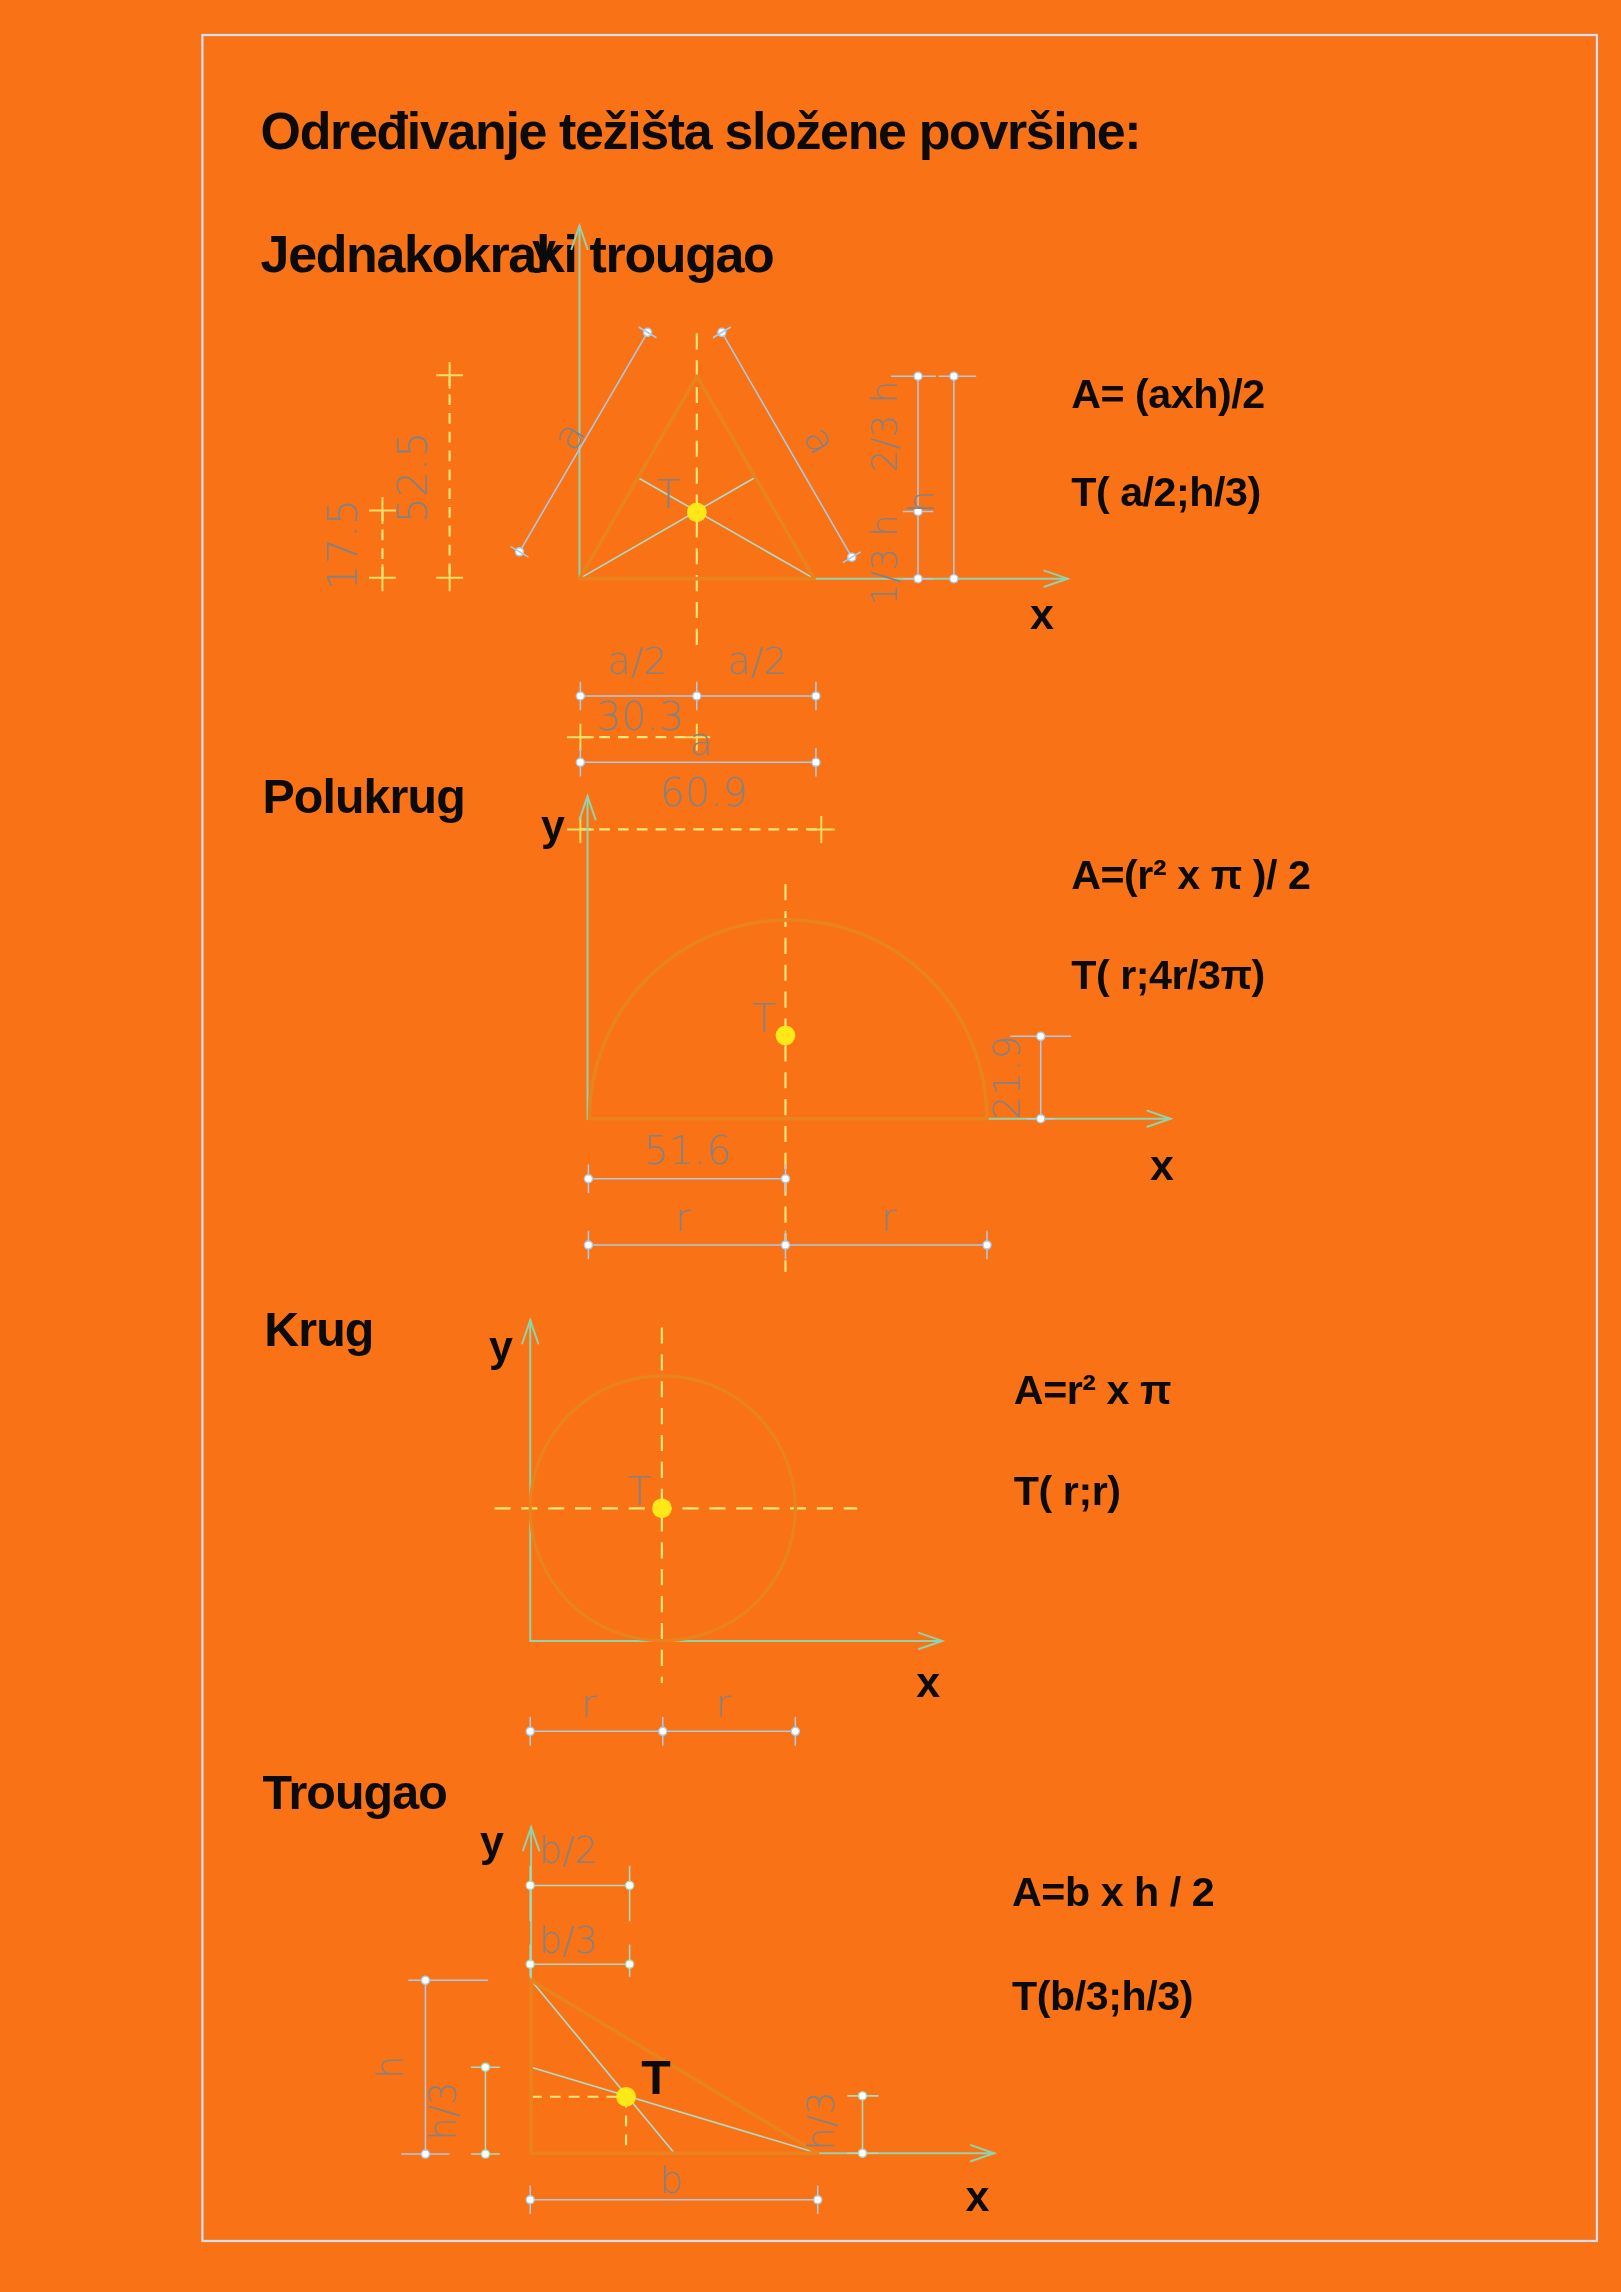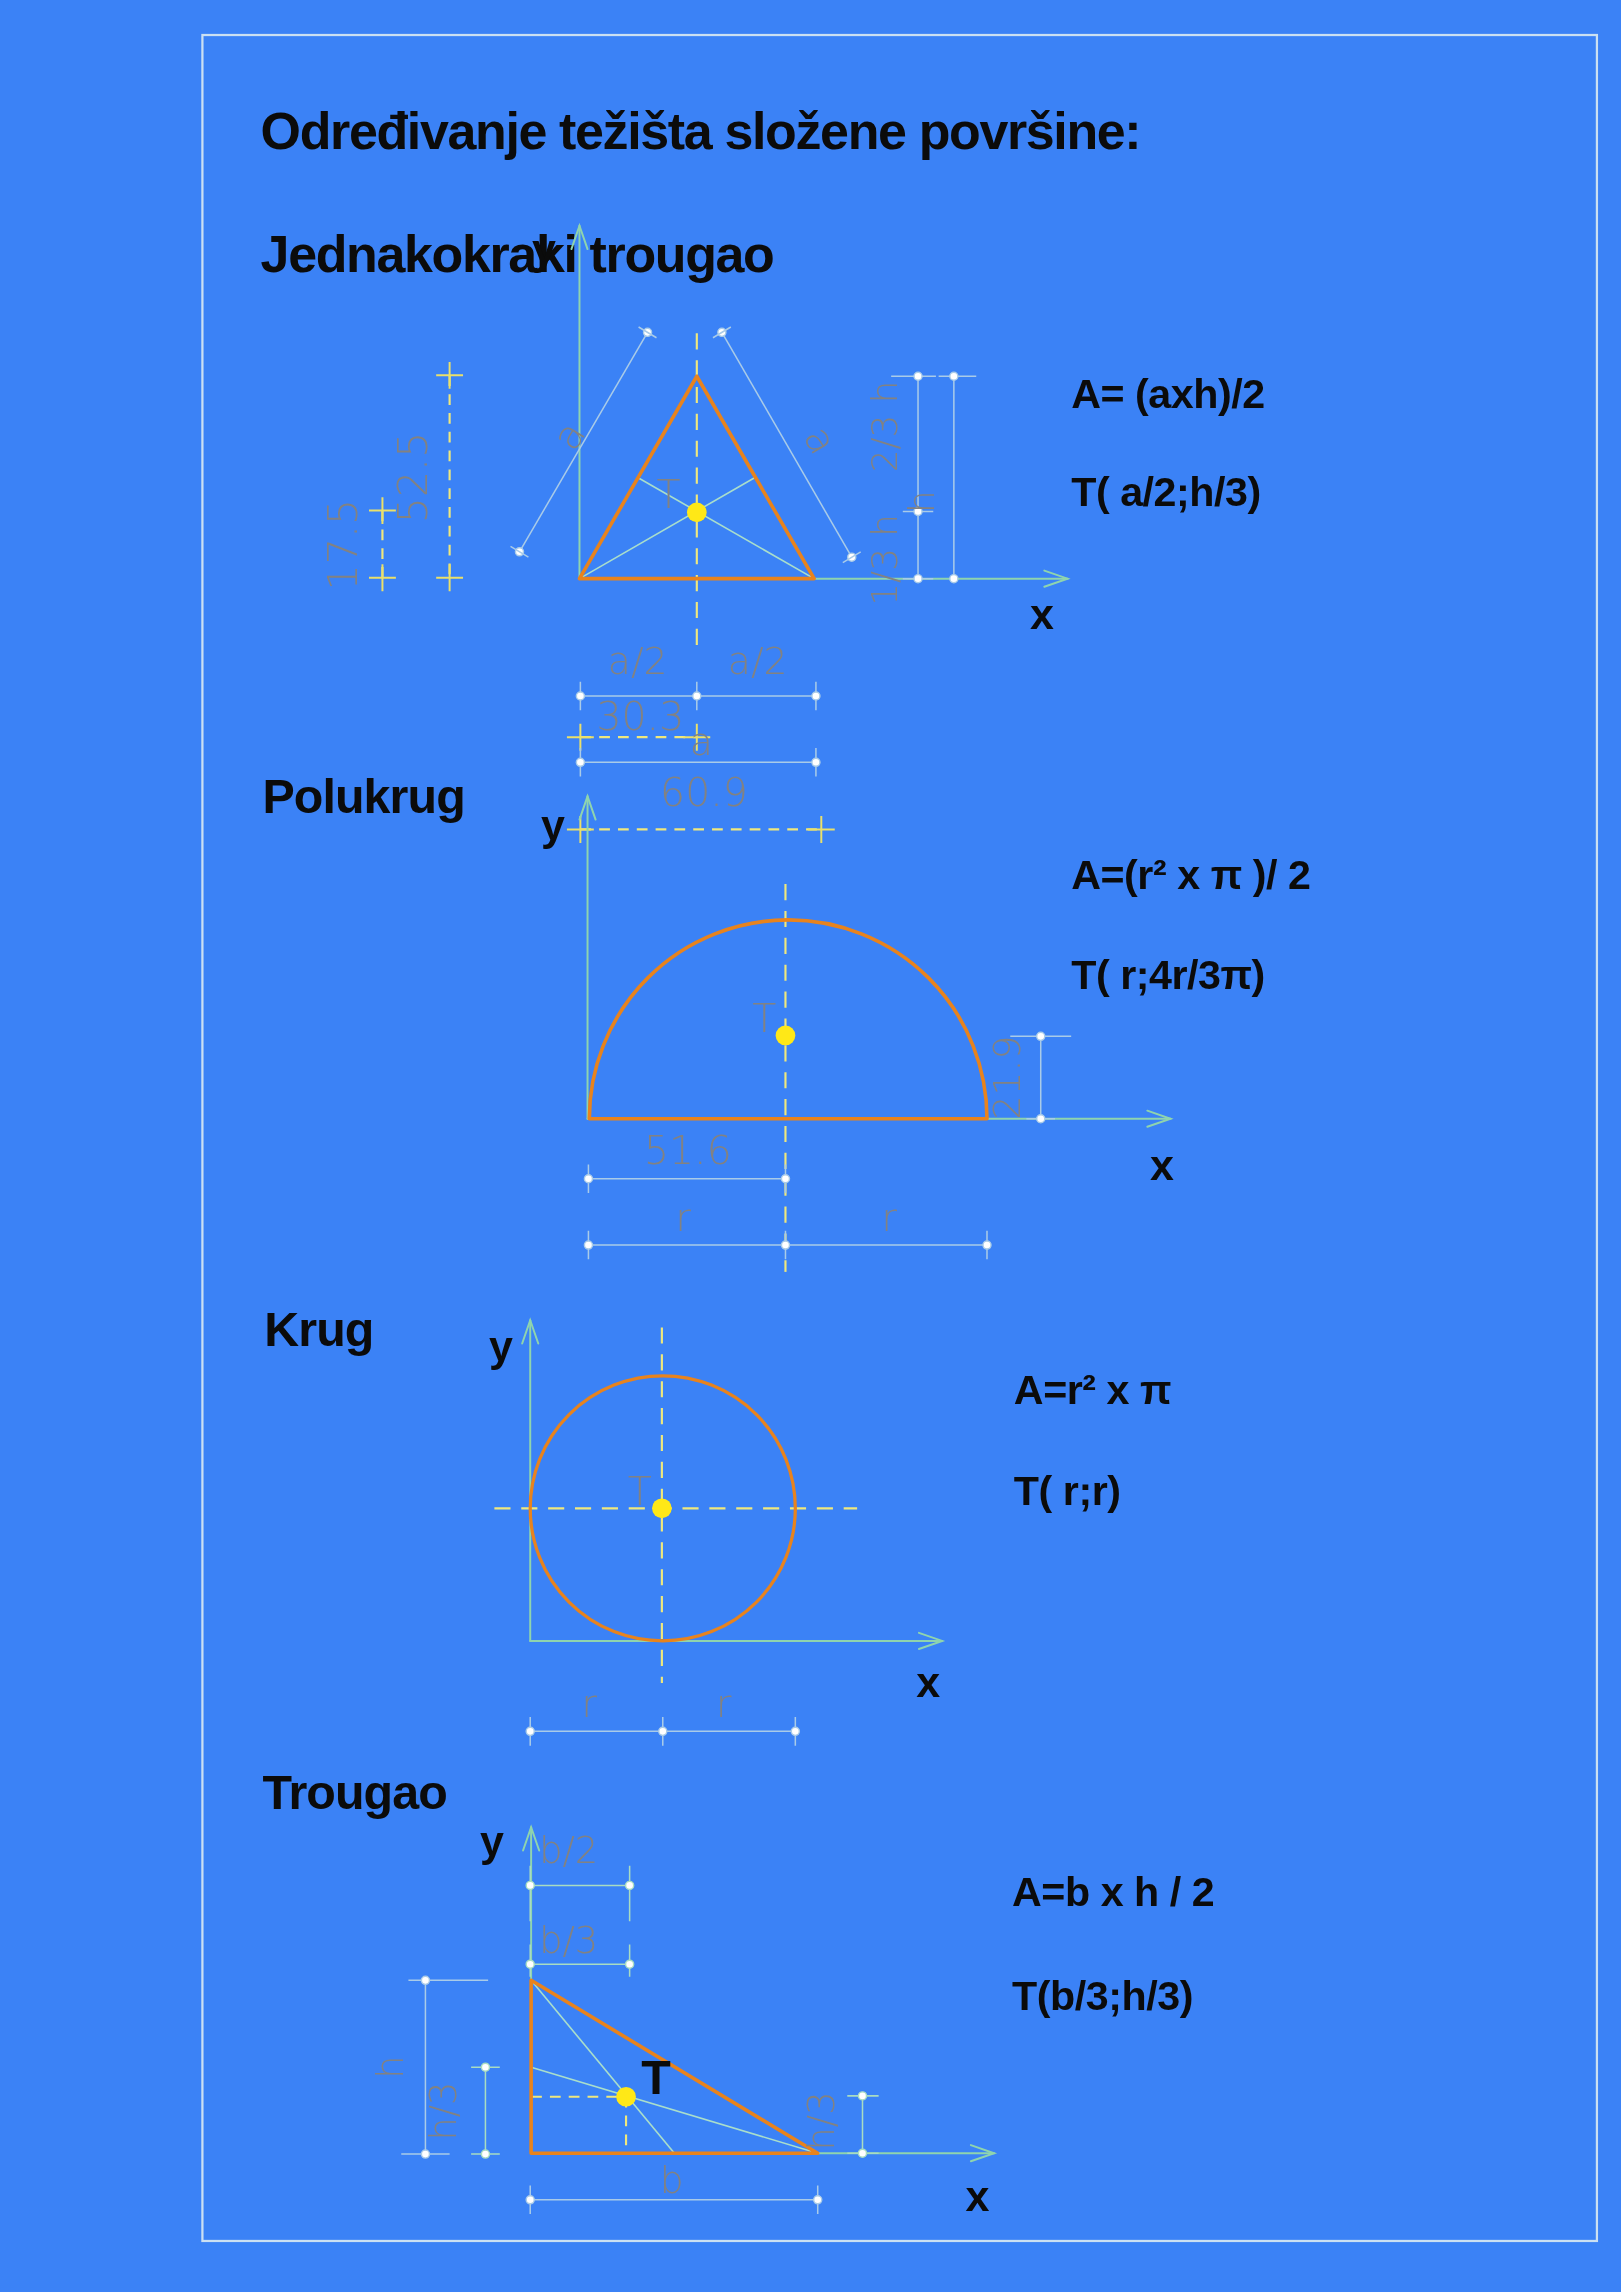--- a/index.html
+++ b/index.html
@@ -1,16 +1,16 @@
 <!DOCTYPE html>
 <html style="font-size:14.3px"><head>
 <meta charset="utf-8">
 <style>
   html,body{margin:0;padding:0;background:#fff;}
-  #page{position:relative;width:1622px;height:2293px;background:#3b82f6;overflow:hidden;}
+  #page{position:relative;width:1622px;height:2293px;background:#f97316;overflow:hidden;}
   svg{position:absolute;left:0;top:0;}
   
   .orange{stroke:#E8831D;fill:none;stroke-width:4;stroke-linejoin:round;stroke-linecap:round;}
   .axis{stroke:#8FD4AE;fill:none;stroke-width:2.2;stroke-linecap:round;}
   .median{stroke:#A9DECB;fill:none;stroke-width:1.8;}
   .bdim{stroke:#A9CBE8;fill:none;stroke-width:1.7;}
   .gdim{stroke:#A8DCC2;fill:none;stroke-width:1.7;}
   .ydash{stroke:#EFE87D;fill:none;stroke-width:2.4;stroke-dasharray:18 12;}
   .ydash2{stroke:#EFE87D;fill:none;stroke-width:2.4;stroke-dasharray:12 9;}
   .ytick{stroke:#EAE06A;fill:none;stroke-width:2.2;}

